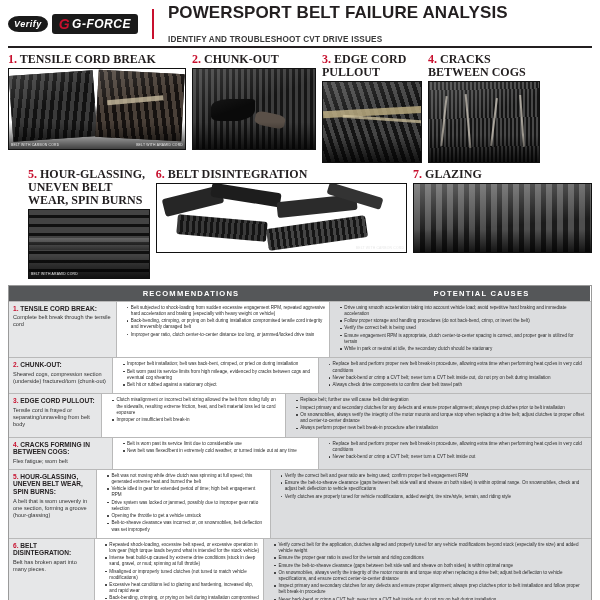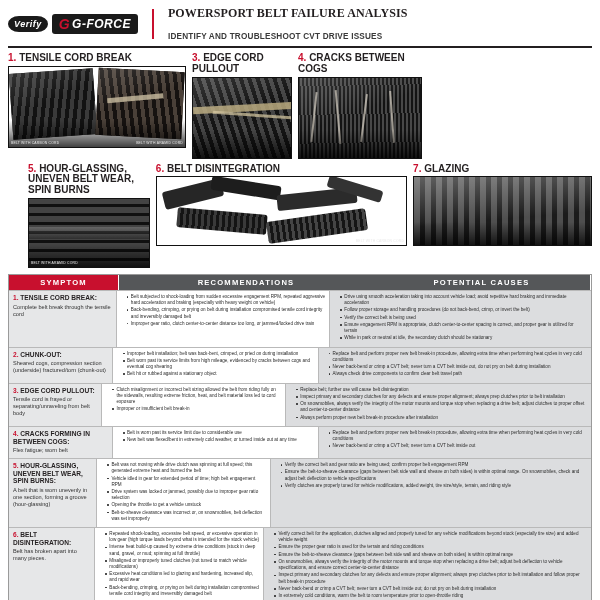--- a/index.html
+++ b/index.html
@@ -21,29 +21,29 @@
     font-style:italic;
   }
   .gforce {
     background:#1a1a1a; color:#fff; font-weight:bold; font-size:12px;
     padding:2px 7px; border-radius:3px; font-style:italic; letter-spacing:0.5px;
     display:flex; align-items:center; gap:2px;
   }
   .gforce .gred { color:#c8102e; font-size:14px; }
   .vbar { width:2px; height:30px; background:#c8102e; margin:0 6px; }
   .titles { flex:1 1 auto; }
-  .title-main { font-size:12px; font-weight:bold; letter-spacing:0.1px; line-height:1.05;font-family:Liberation Serif, serif; }
+  .title-main { font-size:17px; font-weight:bold; letter-spacing:0.1px; line-height:1.05; }
   .title-sub { font-size:8.2px; font-weight:bold; color:#3a3a3a; letter-spacing:0.2px; margin-top:13px; }
 
   .rule { height:2px; background:#231f20; margin:4px 0 5px 0; }
 
   
   .panels-row { display:flex; gap:6px; }
   .panel { position:relative; }
-  .p-head { font-size:10px; font-weight:bold; line-height:1.08; margin-bottom:2px; }
+  .p-head { font-size:12px; font-weight:bold; line-height:1.08; margin-bottom:2px;font-family:Liberation Serif, serif; }
   .p-num { color:#c8102e; }
   .photo {
     position:relative; overflow:hidden;
     background:#2a2a2a; border:1px solid #111;
   }
   .cap {
     position:absolute; bottom:2px; left:2px; right:2px;
     font-size:3.4px; color:#e8e8e8; letter-spacing:0.2px; text-align:center;
   }
   .cap.left { text-align:left; }
@@ -155,36 +155,49 @@
              transform:rotate(3deg);">
           <div class="sheen"></div>
           <div style="position:absolute;left:10px;top:26px;width:56px;height:5px;background:#c9bda0;transform:rotate(-8deg);opacity:.8;"></div>
         </div>
         <div class="shadow-bottom"></div>
         <div class="cap left">BELT WITH CARBON CORD</div>
         <div class="cap right">BELT WITH ARAMID CORD</div>
       </div>
     </div>
 
+    <div class="panel" style="width:124px;">
+      <div class="p-head">
+        <span class="p-num">2.</span>
+        <span>CHUNK-OUT</span>
+      </div>
+      <div class="photo" style="height:82px;">
+        <div class="cogs"></div>
+        <div style="position:absolute;left:18px;top:30px;width:44px;height:22px;background:#0a0a0a;border-radius:40% 10% 50% 20%;"></div>
+        <div style="position:absolute;left:62px;top:44px;width:30px;height:14px;background:#5a5048;border-radius:30%;transform:rotate(12deg);"></div>
+        <div class="sheen"></div>
+        <div class="shadow-bottom"></div>
+      </div>
+    </div>
 
     <div class="panel" style="width:100px;">
       <div class="p-head">
         <span class="p-num">3.</span>
         <span>EDGE CORD PULLOUT</span>
       </div>
       <div class="photo" style="height:82px;">
         <div class="cogs diag"></div>
         <div style="position:absolute;left:0;top:26px;width:124px;height:7px;background:#b9a97e;opacity:.85;transform:rotate(-3deg);"></div>
         <div style="position:absolute;left:20px;top:36px;width:90px;height:3px;background:#d8cba2;opacity:.7;transform:rotate(4deg);"></div>
         <div class="sheen"></div>
         <div class="shadow-bottom"></div>
       </div>
     </div>
 
-    <div class="panel" style="width:124px;">
+    <div class="panel" style="width:112px;">
       <div class="p-head">
         <span class="p-num">4.</span>
         <span>CRACKS BETWEEN COGS</span>
       </div>
       <div class="photo" style="height:82px;">
         <div class="cogs fine"></div>
         <div class="crackline" style="left:14px;top:14px;width:1.5px;height:50px;transform:rotate(6deg);opacity:.7"></div>
         <div class="crackline" style="left:38px;top:12px;width:1.5px;height:54px;transform:rotate(-5deg);opacity:.7"></div>
         <div class="crackline" style="left:64px;top:16px;width:1.5px;height:48px;transform:rotate(7deg);opacity:.7"></div>
         <div class="crackline" style="left:92px;top:13px;width:1.5px;height:52px;transform:rotate(-4deg);opacity:.7"></div>
@@ -237,21 +250,20 @@
         <div style="position:absolute;inset:0;background:
              repeating-linear-gradient(90deg,#4f4f4f 0 6px,#1b1b1b 6px 11px),#2a2a2a;"></div>
         <div style="position:absolute;inset:0;background:linear-gradient(175deg,rgba(255,255,255,.30),rgba(255,255,255,0) 60%);"></div>
         <div class="shadow-bottom"></div>
       </div>
     </div>
   </div>
 
   <div class="table">
     <div class="thead">
-      <div class="th sym">SYMPTOM</div>
       <div class="th rec">RECOMMENDATIONS</div>
       <div class="th cause">POTENTIAL CAUSES</div>
     </div>
 
     <div class="trow">
       <div class="cell c-sym">
         <div class="sym-title">
           <span class="n">1.</span>
           <span>TENSILE CORD BREAK:</span>
         </div>

